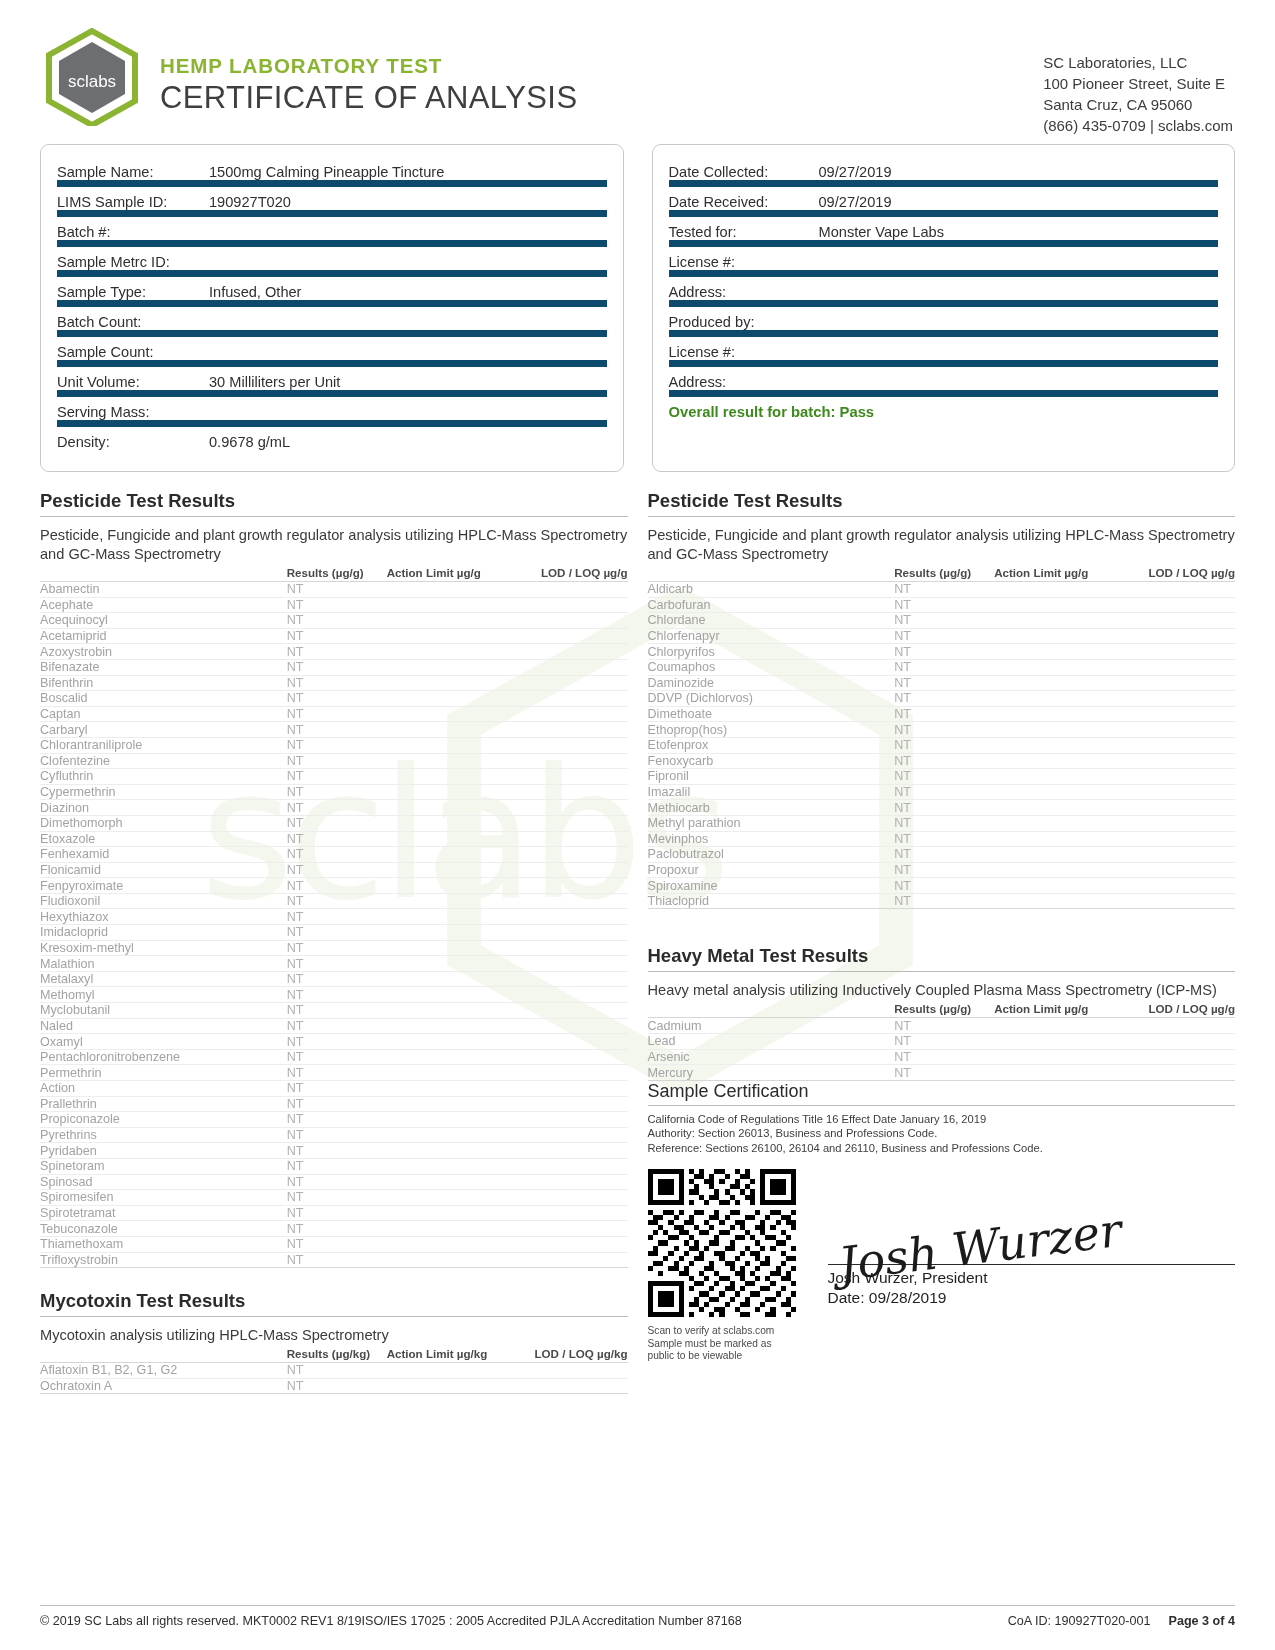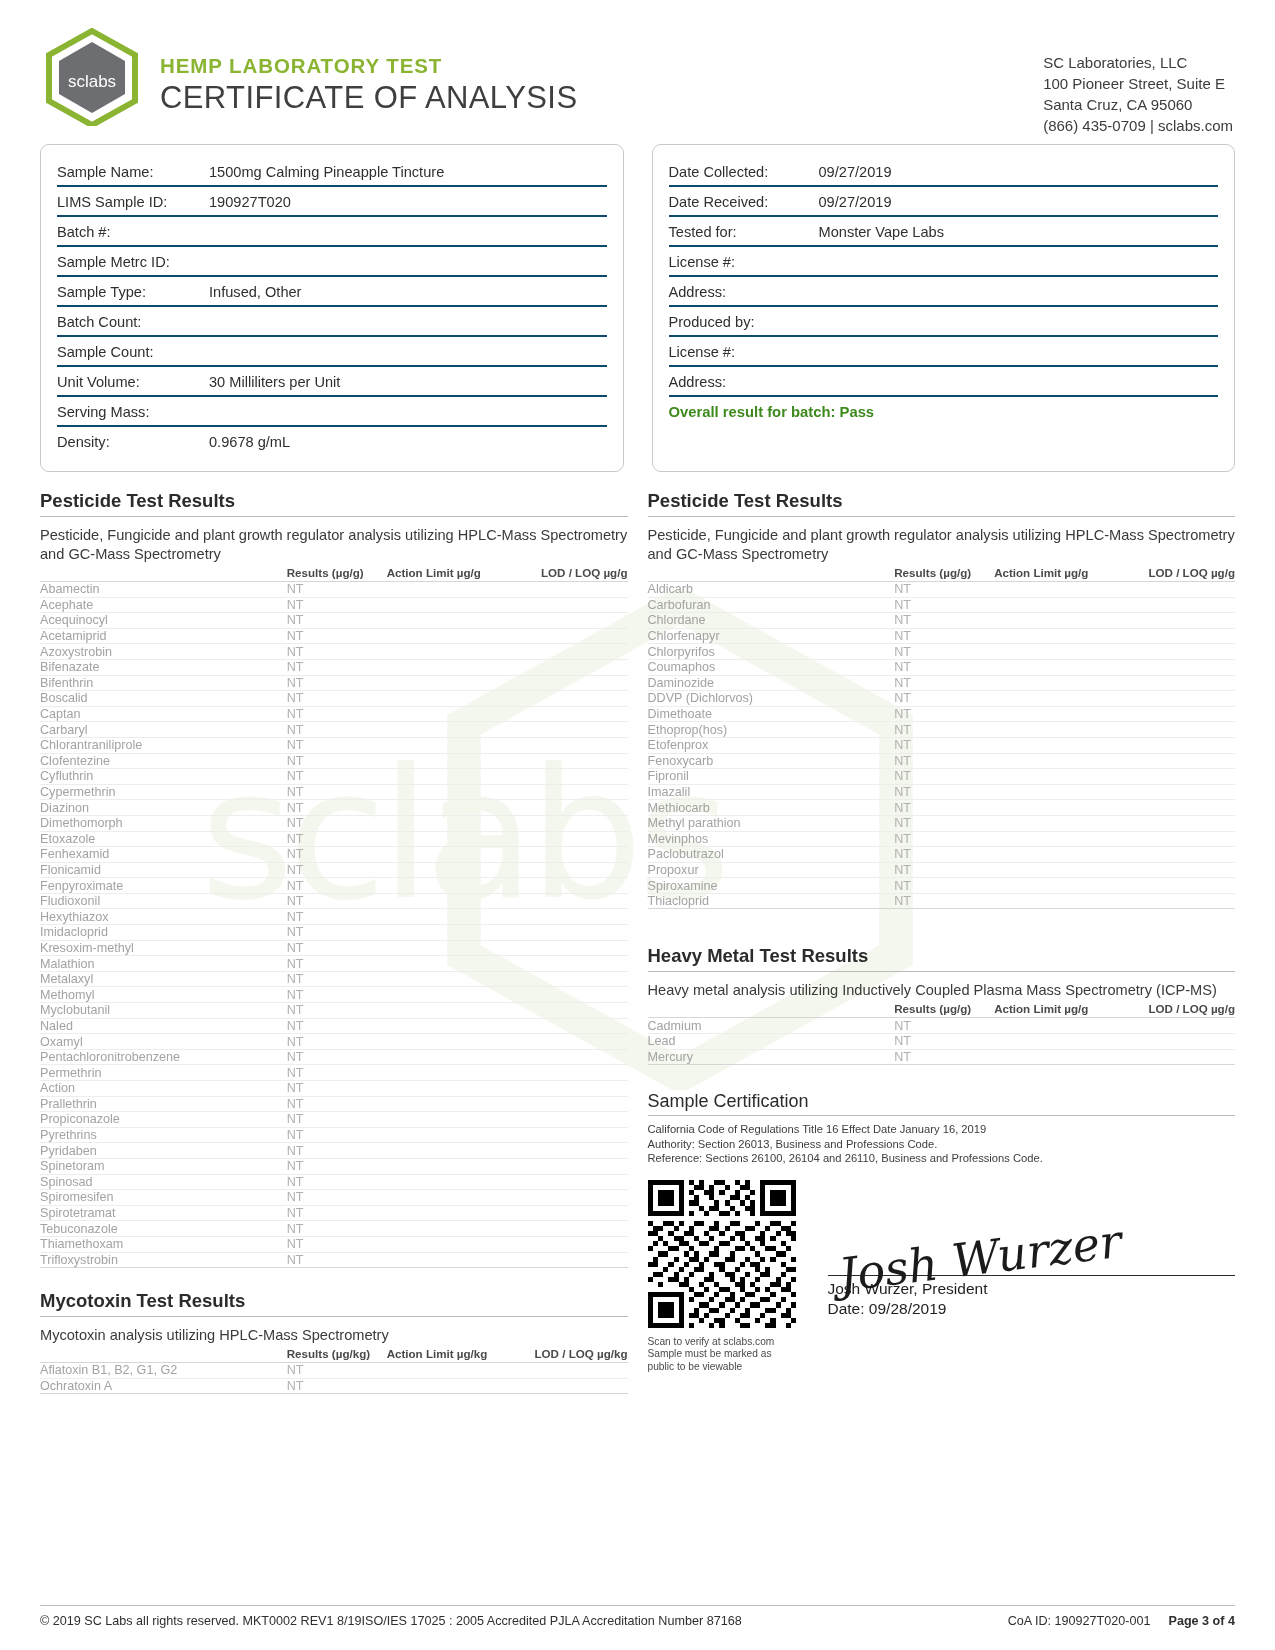--- a/index.html
+++ b/index.html
@@ -94,21 +94,21 @@
     border-radius: 9px;
     padding: 12px 16px 14px 16px;
     flex: 1;
     min-height: 318px;
   }
   .panel-row {
     display: flex;
     font-size: 14.6px;
     color: #2f2f2f;
     line-height: 30px;
-    border-bottom: 2px solid #0c4a6e;
+    border-bottom: 7px solid #0c4a6e;
     height: 30px;
   }
   .panel-row:last-child { border-bottom: none; }
   .panel-row .lbl { width: 152px; flex: 0 0 152px; }
   .panel-row .val { flex: 1; }
   .panel.right .panel-row .lbl { width: 150px; flex: 0 0 150px; }
   .pass-row { border-bottom: none; text-align: center; }
   .pass-text { color: #3f8a1f; font-weight: bold; font-size: 14.8px; }
 
   
@@ -153,21 +153,21 @@
     height: 15.6px;
     color: #a9a9a9;
     border-bottom: 1px solid #ededed;
     vertical-align: middle;
   }
   table.analyte tr:last-child td { border-bottom: 1px solid #d6d6d6; }
   table.analyte td.name { color: #a3a3a3; }
   table.analyte td.res  { color: #b0b0b0; }
 
   
-  .certwrap { margin-top: 26px; }
+  .certwrap { }
   .cert-title {
     font-size: 18px;
     color: #2b2b2b;
     margin: 0 0 3px 0;
     font-weight: normal;
   }
   .cert-rule { border-top: 1px solid #b9b9b9; margin-bottom: 6px; }
   .cert-lines { font-size: 11.2px; color: #3d3d3d; line-height: 14.5px; }
 
   .sigarea { display: flex; margin-top: 14px; }
@@ -809,20 +809,26 @@
               </thead>
               <tbody>
                 <tr>
                   <td class="name">Cadmium</td>
                   <td class="res">NT</td>
                   <td class=""></td>
                   <td class="" style="text-align: right;"></td>
                 </tr>
                 <tr>
                   <td class="name">Lead</td>
+                  <td class="res">NT</td>
+                  <td class=""></td>
+                  <td class="" style="text-align: right;"></td>
+                </tr>
+                <tr>
+                  <td class="name">Arsenic</td>
                   <td class="res">NT</td>
                   <td class=""></td>
                   <td class="" style="text-align: right;"></td>
                 </tr>
                 <tr>
                   <td class="name">Mercury</td>
                   <td class="res">NT</td>
                   <td class=""></td>
                   <td class="" style="text-align: right;"></td>
                 </tr>

